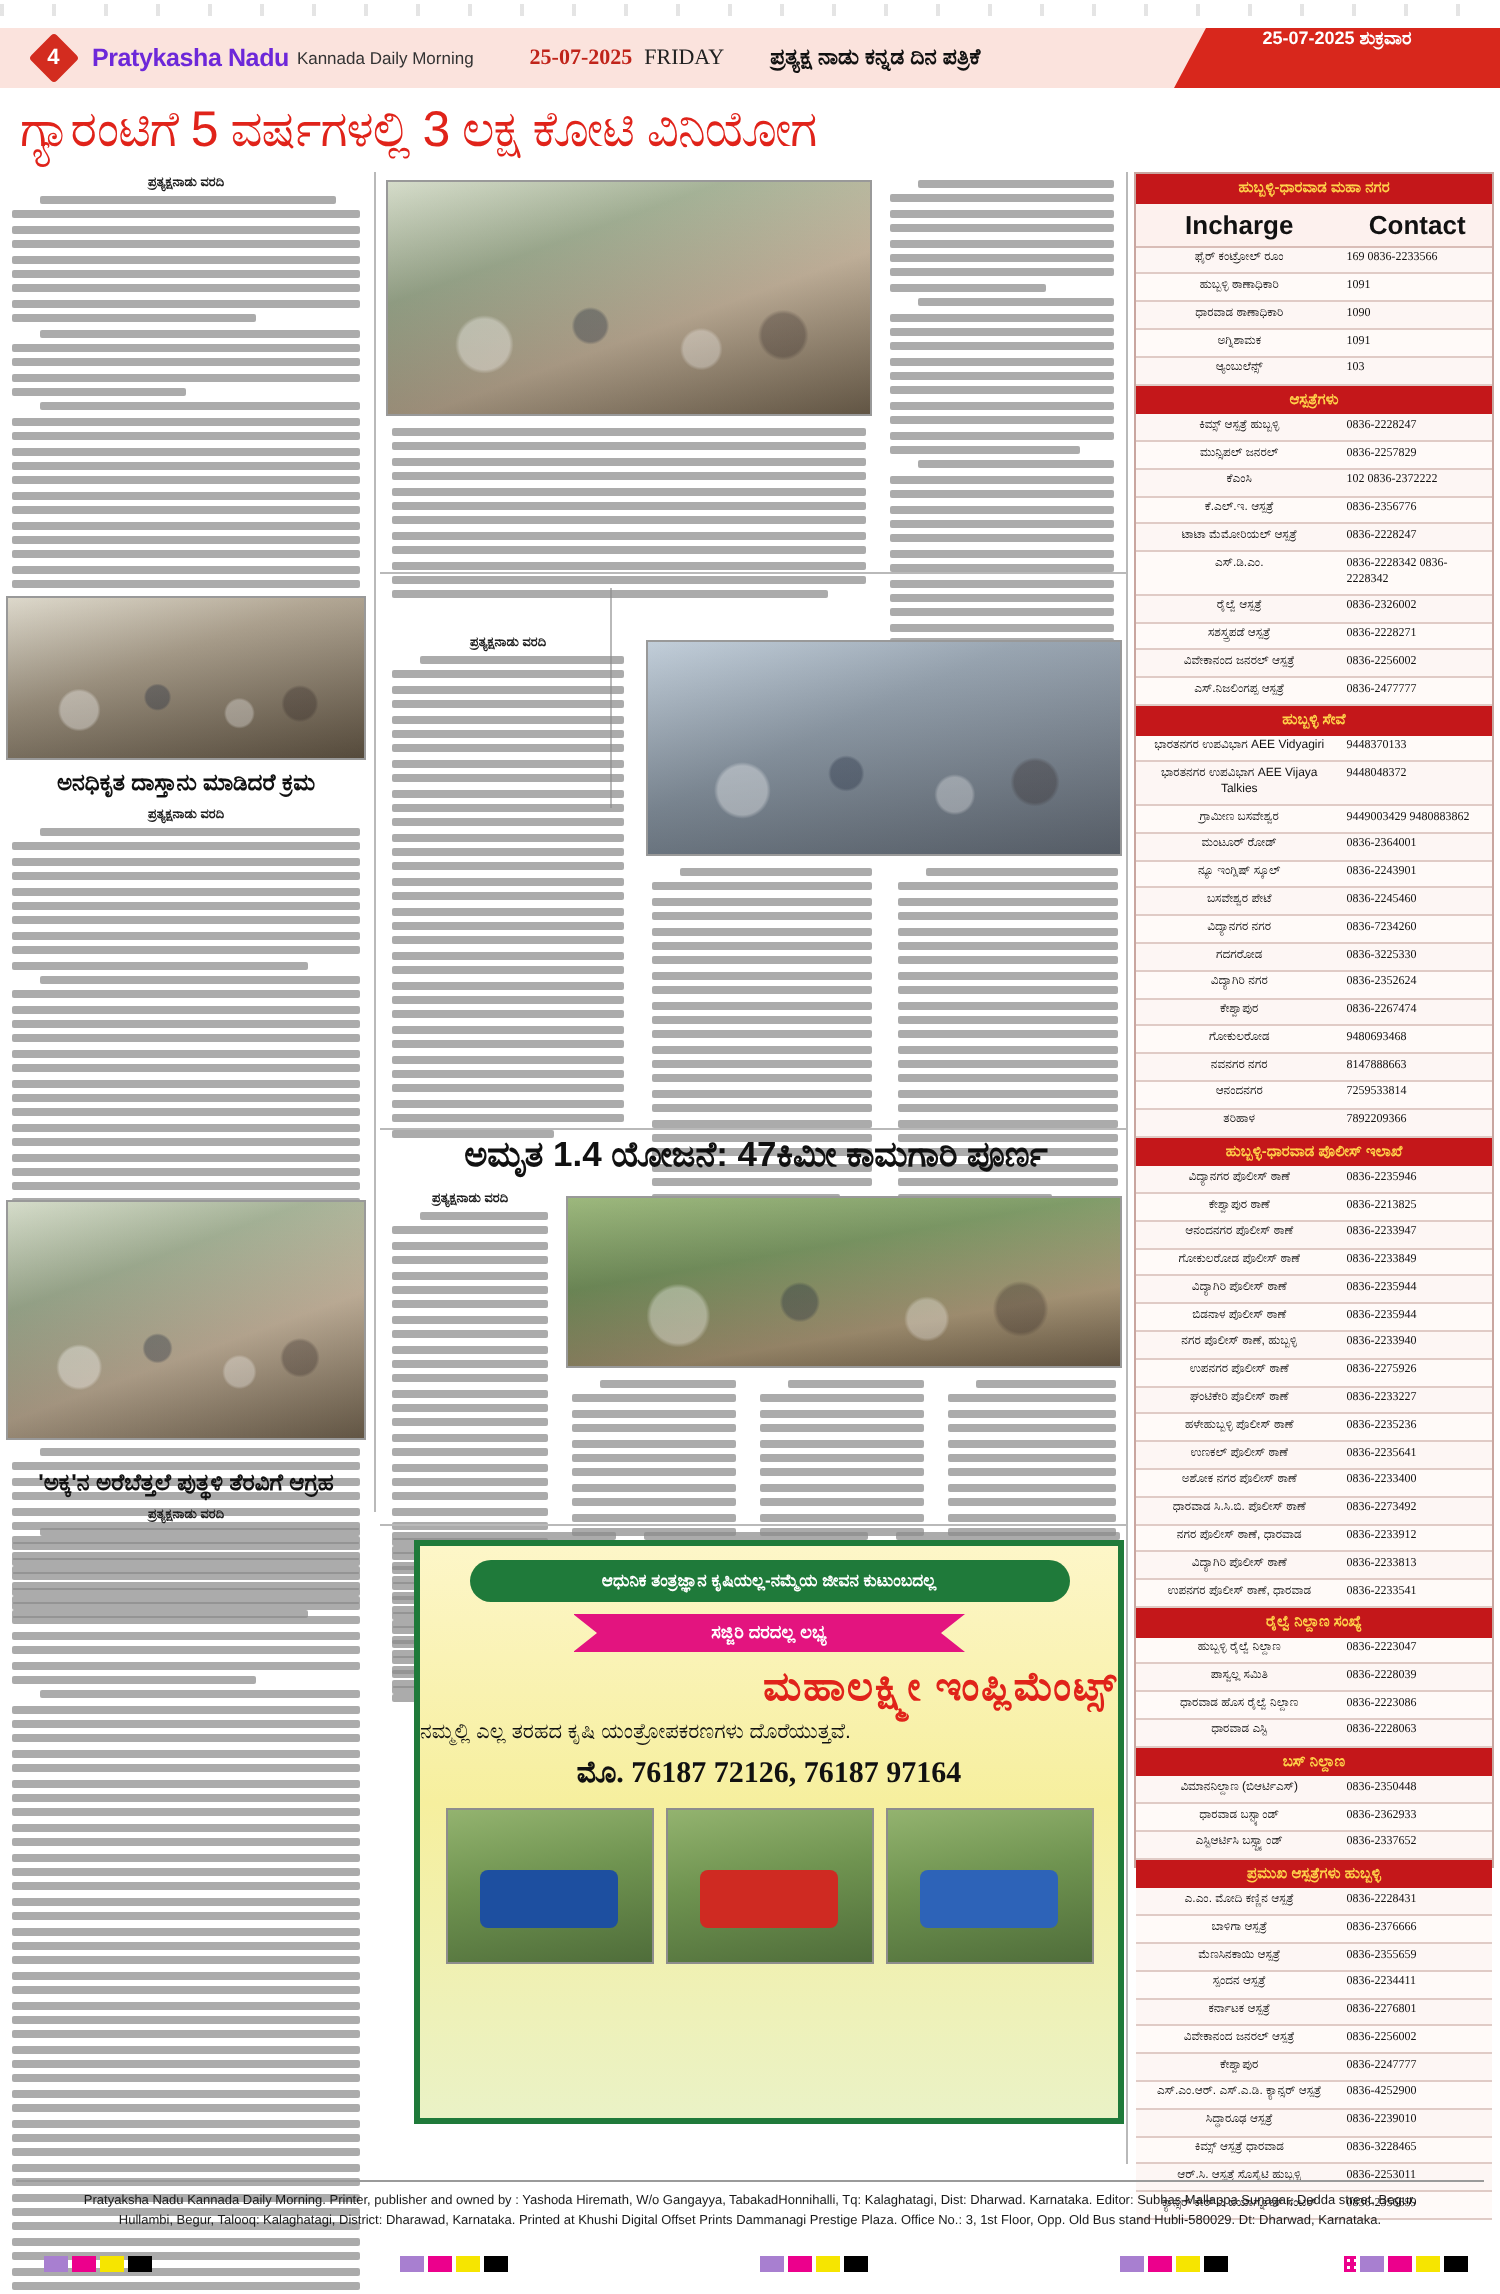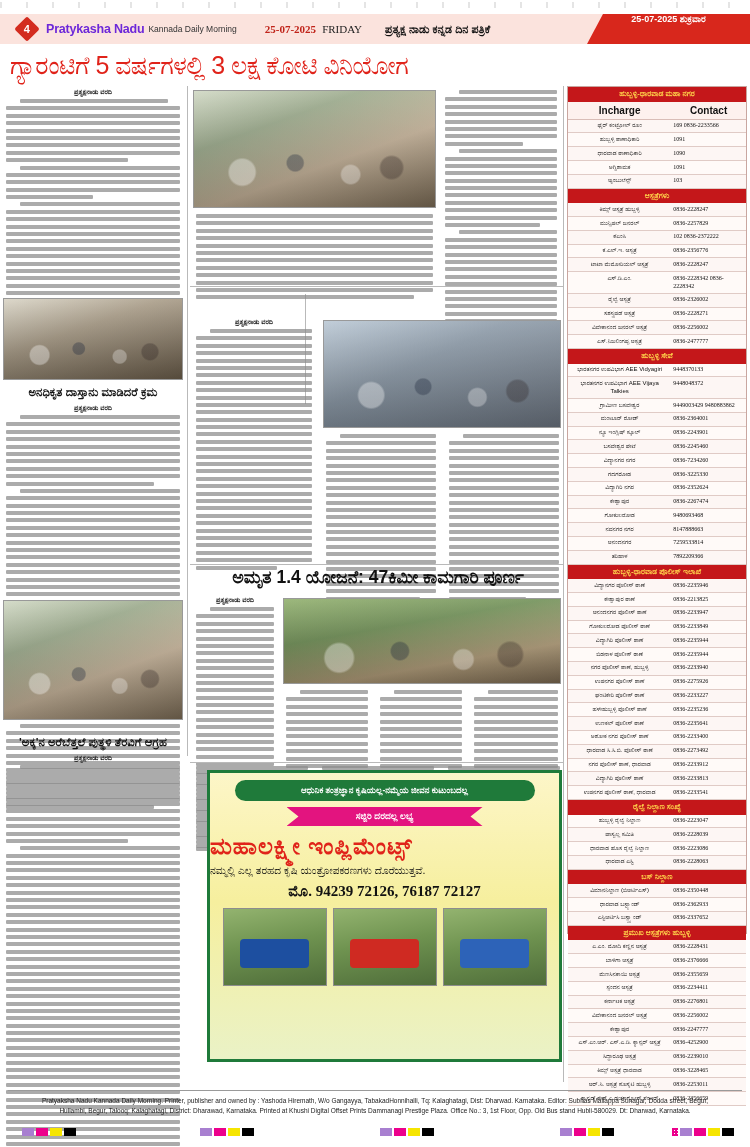--- a/index.html
+++ b/index.html
@@ -108,21 +108,21 @@
     display: flex; align-items: center; justify-content: center;
   }
   .ad-banner span { color: #fff; font-size: 8.5px; font-weight: bold; }
   .ad-ribbon {
     margin: 6px auto 0; width: 196px; height: 19px; background: #e3147f;
     clip-path: polygon(0 0, 12px 50%, 0 100%, 100% 100%, calc(100% - 12px) 50%, 100% 0);
     display: flex; align-items: center; justify-content: center;
   }
   .ad-ribbon span { color: #fff; font-size: 9px; font-weight: bold; }
   .ad-title {
-    text-align: left; color: #e0231a; font-size: 23px;
+    text-align: right; color: #e0231a; font-size: 20px;
     font-weight: bold; margin-top: 7px; letter-spacing: 1px;
   }
   .ad-line { text-align: left; font-size: 10.5px; color: #111; margin-top: 4px; }
   .ad-phone {
     text-align: center; font-size: 15px; font-weight: bold; color: #111;
     margin-top: 6px; font-family: "Liberation Serif", serif;
   }
   .ad-photos { display: flex; gap: 6px; justify-content: center; margin-top: 8px; }
   .ad-photos .ph {
     width: 104px; height: 78px; border: 1px solid #8d8d8d;
@@ -146,21 +146,21 @@
     border: 1px solid #c9a6a0; background: #fff; margin-top: 38px;
   }
   .dir-head {
     background: #c4171a; color: #ffd24a; font-size: 7.5px; font-weight: bold;
     text-align: center; padding: 3px 2px; line-height: 1.15;
   }
   .dir-sub {
     display: flex; background: #fdf1ee; border-bottom: 1px solid #d9bdb7;
   }
   .dir-sub div {
-    font-size: 10px; font-weight: bold; color: #111; padding: 3px 2px; text-align: center;
+    font-size: 13px; font-weight: bold; color: #111; padding: 3px 2px; text-align: center;
   }
   .dir-sub .c1 { width: 58%; }
   .dir-sub .c2 { width: 42%; }
   .dir-row {
     display: flex; border-bottom: 1px solid #e0cbc6; background: #fdf6f4;
   }
   .dir-row:nth-child(even) { background: #fffaf8; }
   .dir-row .n {
     width: 58%; font-size: 6px; color: #111; padding: 2.5px 3px;
     text-align: center; line-height: 1.3; word-break: break-word;
@@ -708,21 +708,21 @@
 
   <div class="advert">
     <div class="ad-banner">
       <span>ಆಧುನಿಕ ತಂತ್ರಜ್ಞಾನ ಕೃಷಿಯಲ್ಲ-ನಮ್ಮೆಯ ಜೀವನ ಕುಟುಂಬದಲ್ಲ</span>
     </div>
     <div class="ad-ribbon">
       <span>ಸಜ್ಜಿರಿ ದರದಲ್ಲ ಲಭ್ಯ</span>
     </div>
     <div class="ad-title">ಮಹಾಲಕ್ಷ್ಮೀ ಇಂಪ್ಲಿಮೆಂಟ್ಸ್</div>
     <div class="ad-line">ನಮ್ಮಲ್ಲಿ ಎಲ್ಲ ತರಹದ ಕೃಷಿ ಯಂತ್ರೋಪಕರಣಗಳು ದೊರೆಯುತ್ತವೆ.</div>
-    <div class="ad-phone">ಮೊ. 94239 72126, 76187 72127</div>
+    <div class="ad-phone">ಮೊ. 76187 72126, 76187 97164</div>
     <div class="ad-photos">
       <div class="ph r1">
           <i></i>
         </div>
       <div class="ph r2">
           <i></i>
         </div>
       <div class="ph r3">
           <i></i>
         </div>

